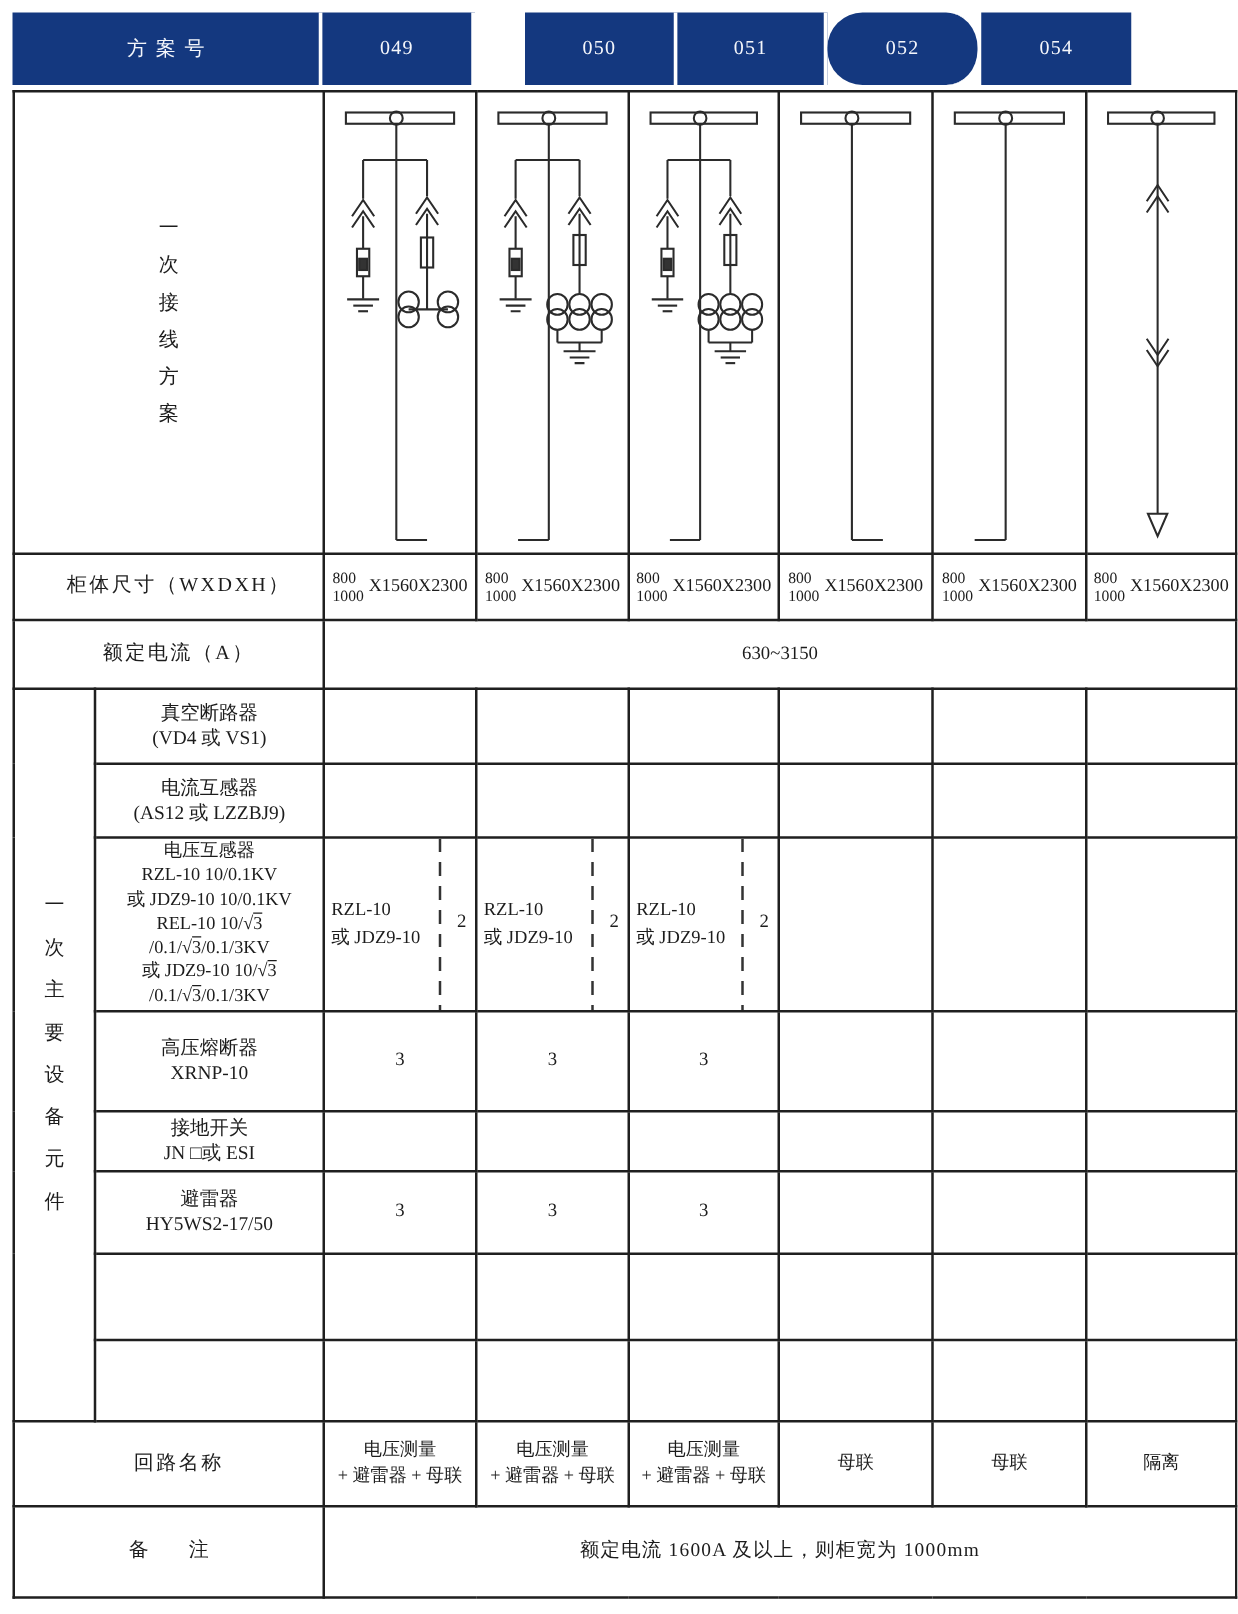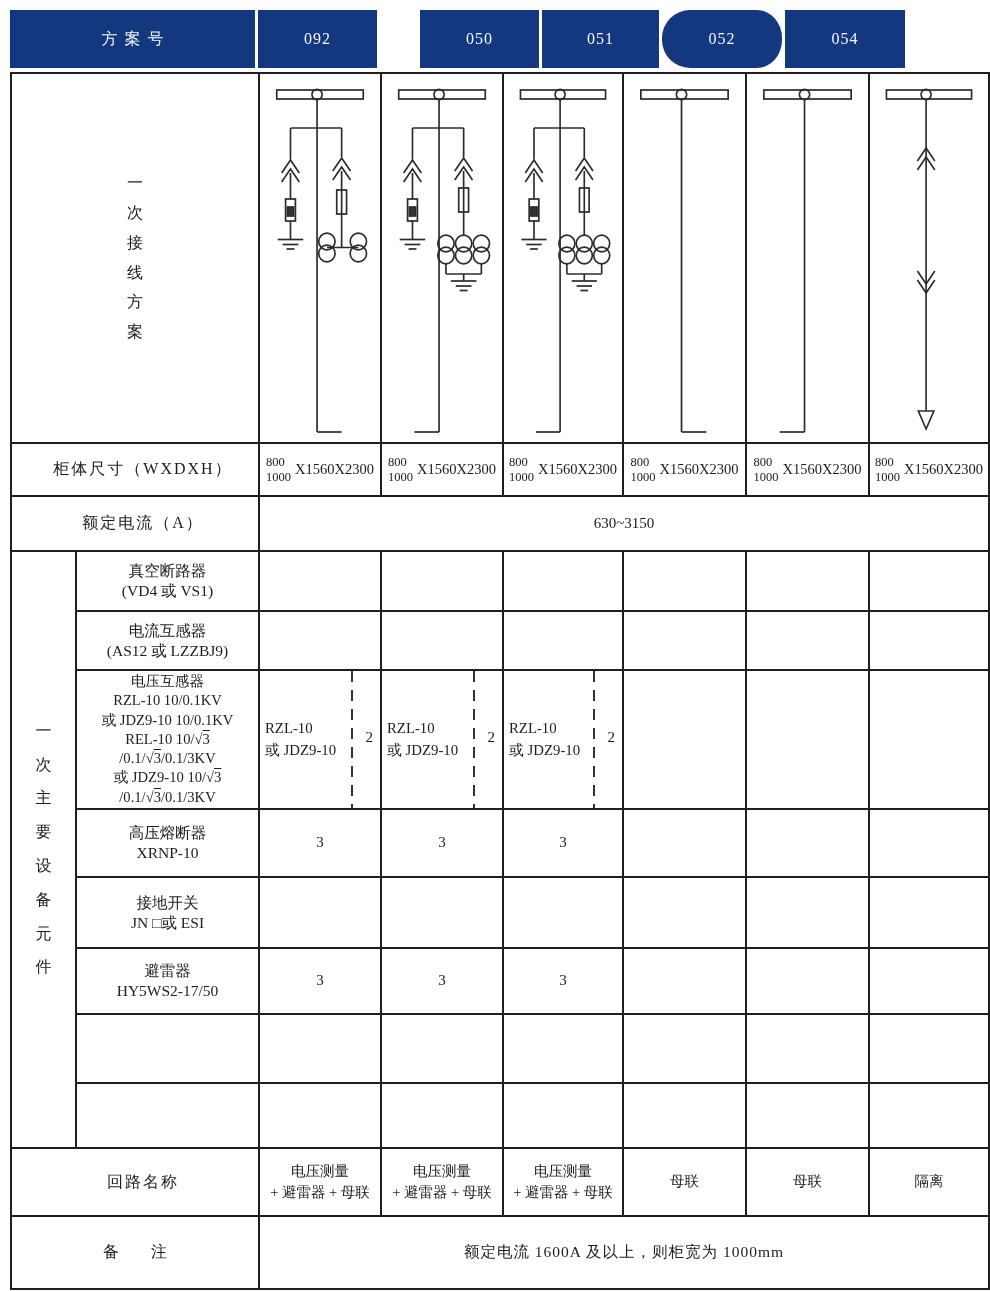--- a/index.html
+++ b/index.html
@@ -40,21 +40,21 @@
   .circ{font-size:14.5px;line-height:1.45;}
   .rem{font-size:15.5px;letter-spacing:1px;}
 </style>
 </head>
 <body>
 
 <div class="page">
 
   <div class="hdr" id="hdr">
     <div class="hcell hlbl">方案号</div>
-  <div class="hcell hscheme" style="width: 122px;">092</div>
+  <div class="hcell hscheme" style="width: 122px;">049</div>
       <div class="hcell hscheme" style="width: 122px; margin-left: 40px;">050</div>
       <div class="hcell hscheme" style="width: 120px;">051</div>
       <div class="hcell hscheme" style="width: 123px; border-radius: 28px;">052</div>
       <div class="hcell hscheme" style="width: 120px;">054</div>
     </div>
 
   <table class="spec">
     <colgroup>
       <col style="width:65px">
         <col style="width:183px">
@@ -343,33 +343,33 @@
                 <div>或 JDZ9-10</div>
               </div>
               <div class="dash"></div>
               <span class="qty">2</span>
             </div>
           </td>
           <td></td>
           <td></td>
           <td></td>
         </tr>
-        <tr style="height: 68px; margin-left: 32px;">
+        <tr style="height: 80px; margin-left: 32px;">
           <td class="rlabel">
             <div>高压熔断器</div>
             <div>XRNP-10</div>
           </td>
           <td><span>3</span></td>
           <td><span>3</span></td>
           <td><span>3</span></td>
           <td></td>
           <td></td>
           <td></td>
         </tr>
-        <tr style="height: 71px;">
+        <tr style="height: 48px;">
           <td class="rlabel">
             <div>接地开关</div>
             <div>JN □或 ESI</div>
           </td>
           <td></td>
           <td></td>
           <td></td>
           <td></td>
           <td></td>
           <td></td>

